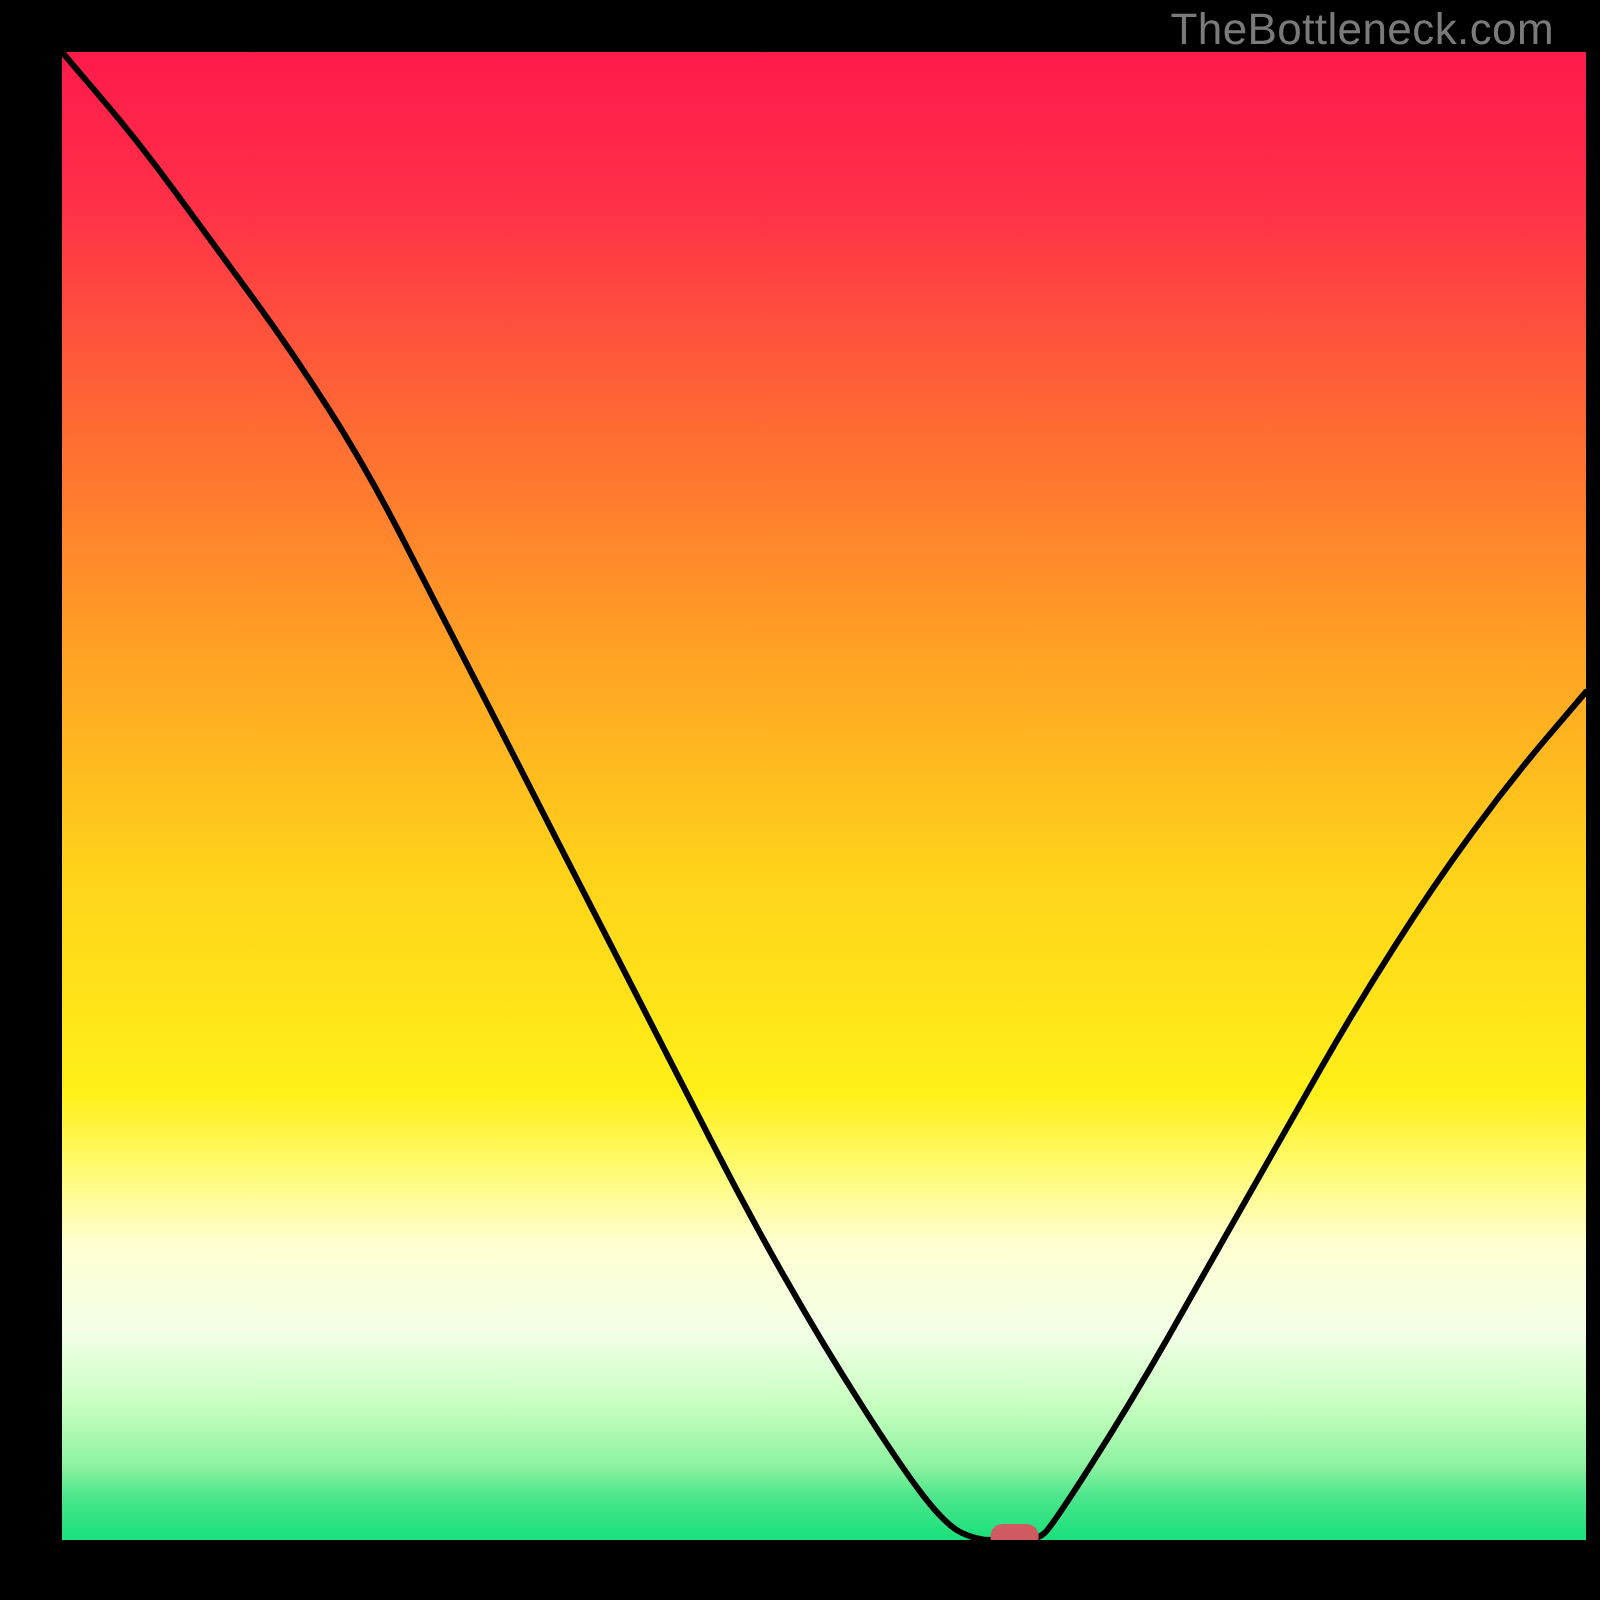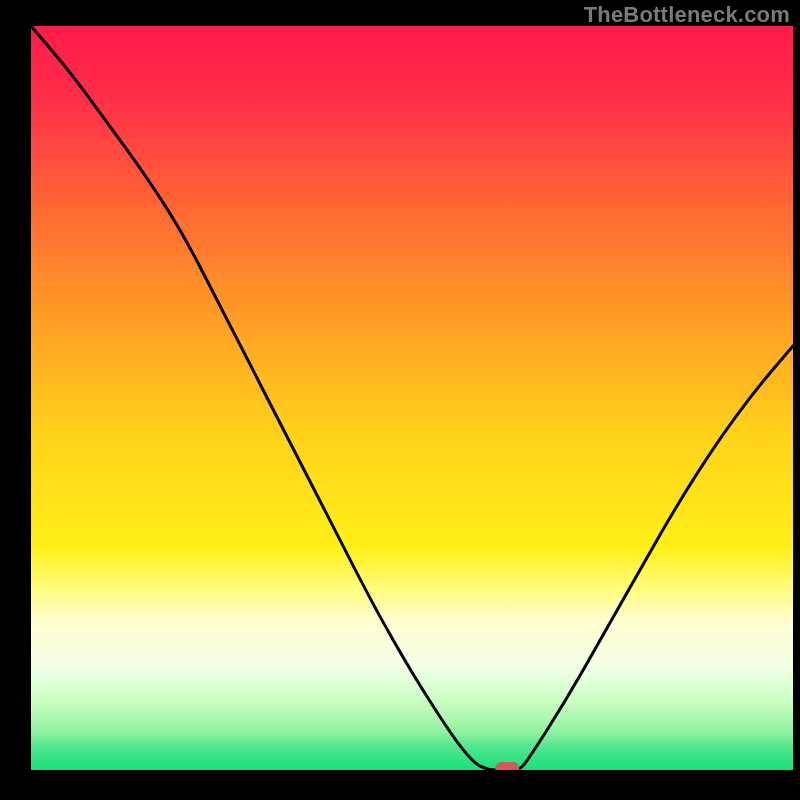--- a/index.html
+++ b/index.html
@@ -13,24 +13,24 @@
   }
   .frame {
     position: relative;
     width: 800px;
     height: 800px;
     background: #000;
   }
   .watermark {
     position: absolute;
     top: 2px;
-    right: 10px;
+    right: 23px;
     color: #7a7a7a;
     font-size: 22px;
-    font-weight: 700;
+    font-weight: 400;
     letter-spacing: 0.2px;
     z-index: 10;
   }
   svg {
     position: absolute;
     top: 0;
     left: 0;
   }
 </style>
 </head>

